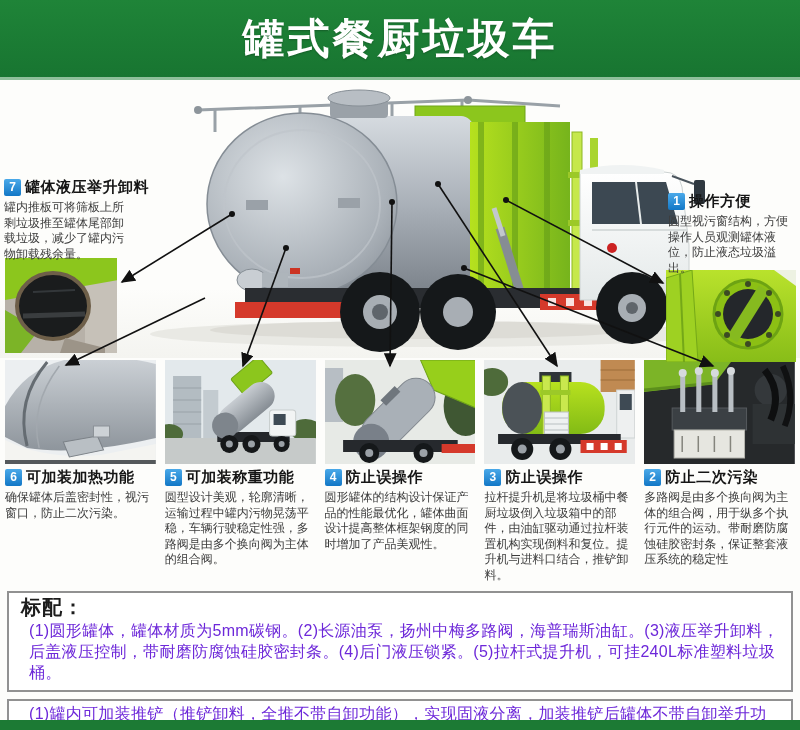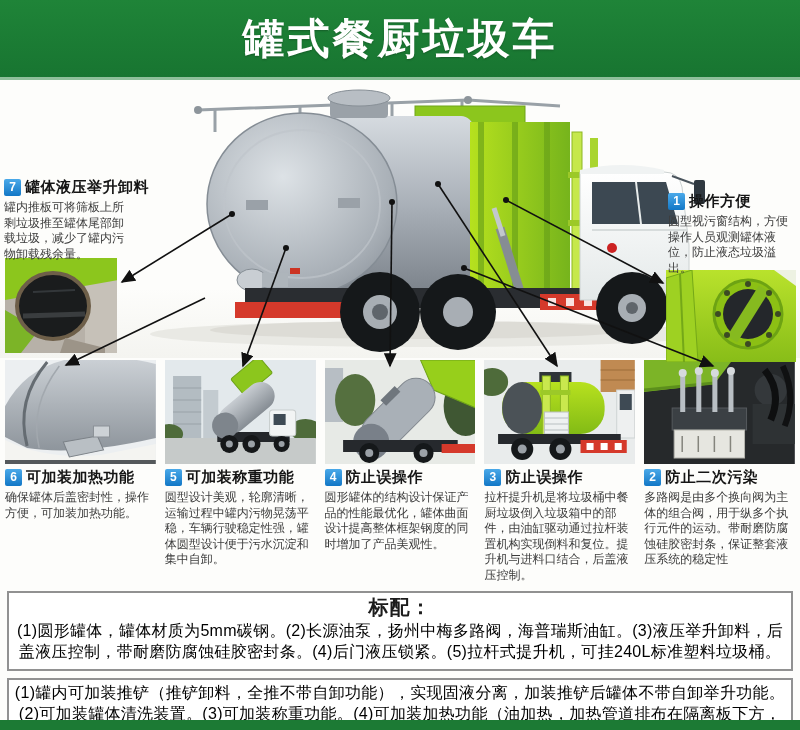--- a/index.html
+++ b/index.html
@@ -36,23 +36,23 @@
   .photo { flex:1 1 0; height:104px; overflow:hidden; background:#e8ebed; }
   .photo svg { display:block; width:100%; height:100%; }
 
   
   .titles-row { display:flex; gap:9px; padding:4px 5px 0; min-height:92px; }
   .titles-row .col { flex:1 1 0; }
   .titles-row .c-title b { font-size:15px; }
   .titles-row .c-desc { font-size:12px; }
 
   
-  .cfg-box { margin:7px 7px 0; border:2px solid #919191; background:#fff; padding:2px 4px 7px;text-align:center; }
+  .cfg-box { margin:7px 7px 0; border:2px solid #919191; background:#fff; padding:2px 12px 7px; }
   .cfg-label { font-size:20px; font-weight:bold; color:#1c1c1c; letter-spacing:1px; line-height:1.25; }
-  .cfg-text { font-size:16px; color:#000000; line-height:1.32; letter-spacing:.3px; }
+  .cfg-text { font-size:16px; color:#6d28d9; line-height:1.32; letter-spacing:.3px;margin-left:8px; }
 
   .footer-bar { position:absolute; left:0; bottom:0; width:800px; height:10px; background:#1c7a34; }
 </style>
 </head>
 <body>
 
 <div class="page">
 
   <div class="header">
     <h1>罐式餐厨垃圾车</h1>
@@ -385,45 +385,45 @@
     </div>
   </div>
 
   <div class="titles-row">
 
     <div class="col">
       <div class="c-title">
         <span class="badge">6</span>
         <b>可加装加热功能</b>
       </div>
-      <div class="c-desc">确保罐体后盖密封性，操作方便，可加装加热功能。</div>
+      <div class="c-desc">确保罐体后盖密封性，视污窗口，防止二次污染。</div>
     </div>
 
     <div class="col">
       <div class="c-title">
         <span class="badge">5</span>
         <b>可加装称重功能</b>
       </div>
-      <div class="c-desc">圆型设计美观，轮廓清晰，运输过程中罐内污物晃荡平稳，车辆行驶稳定性强，罐体圆型设计便于污水沉淀和集中自卸。</div>
+      <div class="c-desc">圆型设计美观，轮廓清晰，运输过程中罐内污物晃荡平稳，车辆行驶稳定性强，多路阀是由多个换向阀为主体的组合阀。</div>
     </div>
 
     <div class="col">
       <div class="c-title">
         <span class="badge">4</span>
         <b>防止误操作</b>
       </div>
       <div class="c-desc">圆形罐体的结构设计保证产品的性能最优化，罐体曲面设计提高整体框架钢度的同时增加了产品美观性。</div>
     </div>
 
     <div class="col">
       <div class="c-title">
         <span class="badge">3</span>
         <b>防止误操作</b>
       </div>
-      <div class="c-desc">拉杆提升机是将垃圾桶中餐厨垃圾倒入垃圾箱中的部件，由油缸驱动通过拉杆装置机构实现倒料和复位。提升机与进料口结合，后盖液压控制。</div>
+      <div class="c-desc">拉杆提升机是将垃圾桶中餐厨垃圾倒入垃圾箱中的部件，由油缸驱动通过拉杆装置机构实现倒料和复位。提升机与进料口结合，推铲卸料。</div>
     </div>
 
     <div class="col">
       <div class="c-title">
         <span class="badge">2</span>
         <b>防止二次污染</b>
       </div>
       <div class="c-desc">多路阀是由多个换向阀为主体的组合阀，用于纵多个执行元件的运动。带耐磨防腐蚀硅胶密封条，保证整套液压系统的稳定性</div>
     </div>
   </div>

